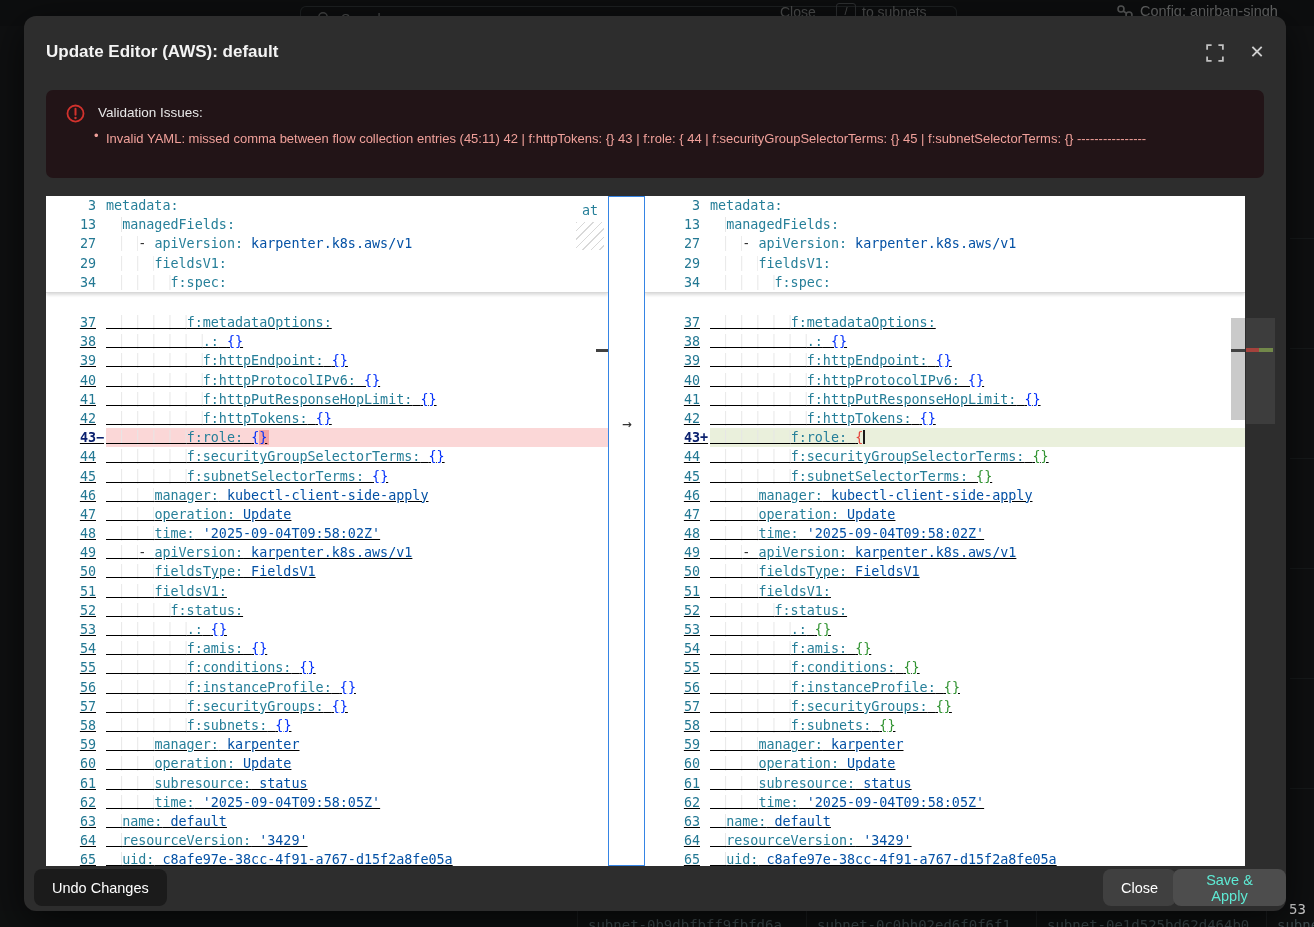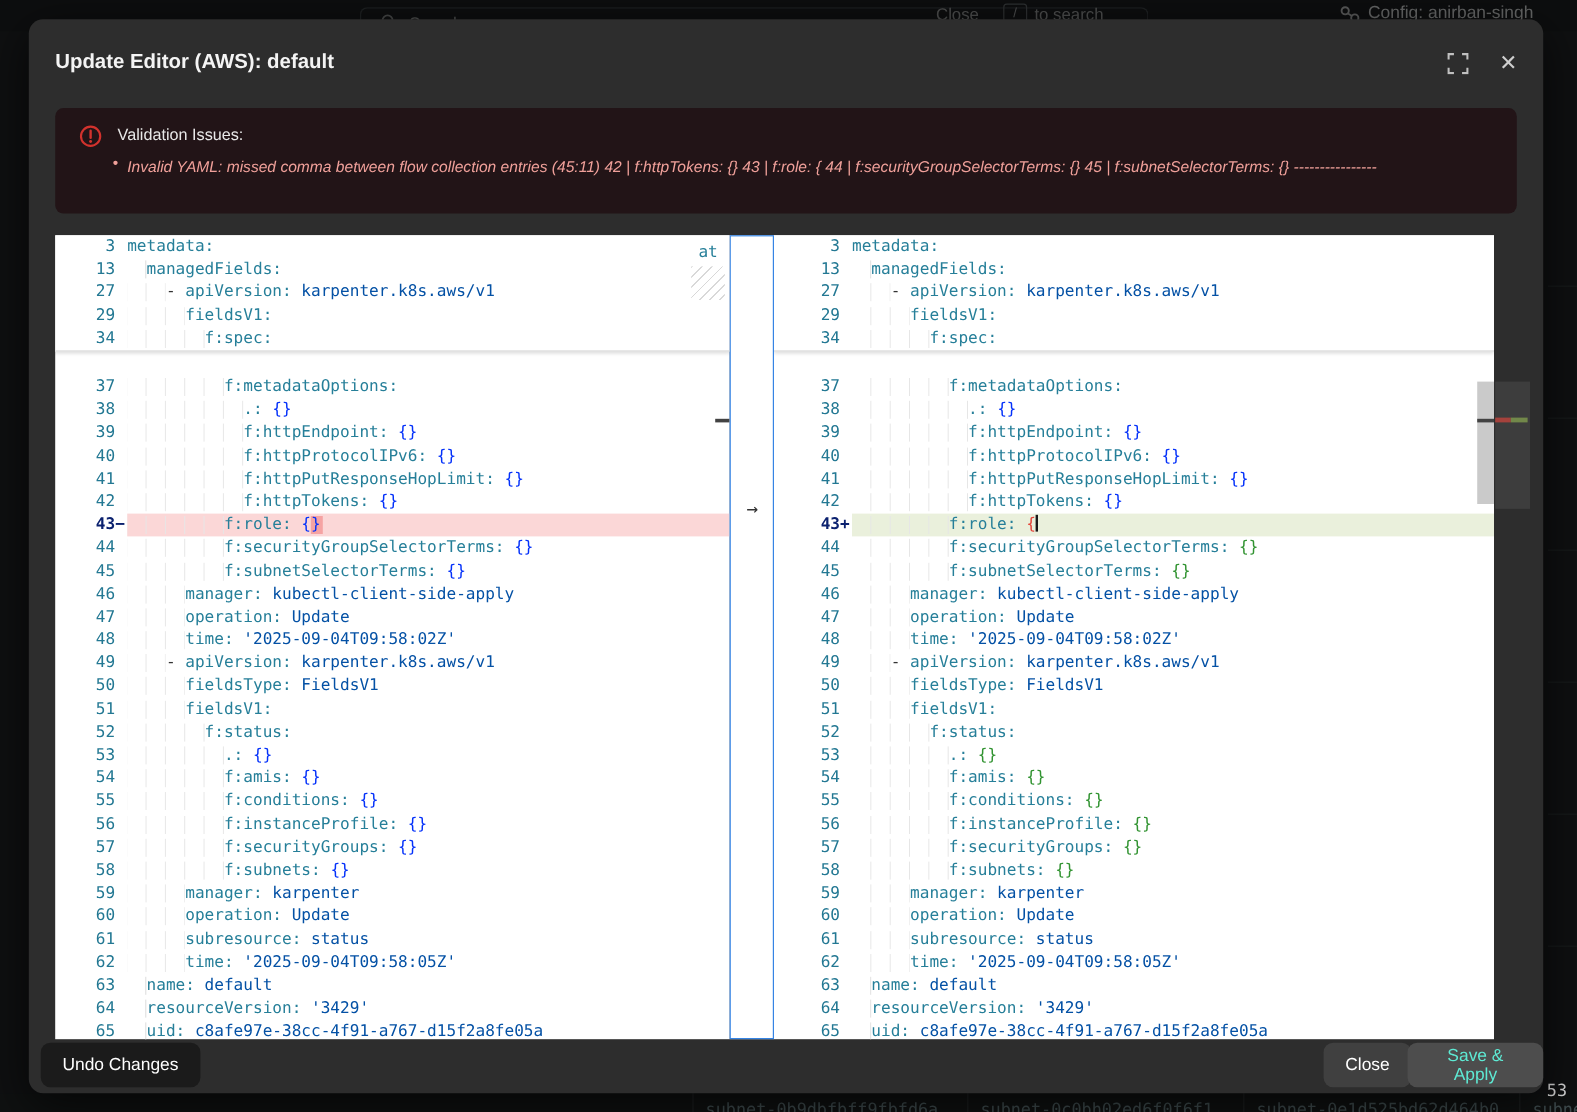--- a/index.html
+++ b/index.html
@@ -23,33 +23,33 @@
   
   #modal{position:absolute;left:24px;top:16px;width:1262px;height:895px;background:#2d2d2d;border-radius:12px;
     box-shadow:0 10px 40px rgba(0,0,0,.65);z-index:10;}
   #modal-title{position:absolute;left:22px;top:26px;font-size:17px;font-weight:600;color:#f4f4f4;}
   #expand-btn{position:absolute;left:1182px;top:28px;width:20px;height:20px;cursor:pointer;}
   #close-btn{position:absolute;left:1222px;top:25px;width:22px;height:22px;color:#cfcfcf;font-size:18px;line-height:22px;text-align:center;cursor:pointer;}
   
   #banner{position:absolute;left:22px;top:74px;width:1218px;height:88px;background:#221417;border-radius:7px;}
   #banner-icon{position:absolute;left:20px;top:14px;}
   #banner-title{position:absolute;left:52px;top:15px;font-size:13.5px;color:#e8e8e8;}
-  #banner-msg{position:absolute;left:60px;top:38px;width:1130px;font-size:13px;line-height:21px;color:#f0a09a;font-style:italic;}
+  #banner-msg{position:absolute;left:60px;top:38px;width:1130px;font-size:13px;line-height:21px;color:#f0a09a;}
   #banner-bullet{position:absolute;left:48px;top:38px;font-size:13px;color:#f0a09a;}
   
   #editor{position:absolute;left:22px;top:180px;width:1230px;height:670px;font-family:"DejaVu Sans Mono",monospace;
     font-size:13.4px;}
   .pane{position:absolute;top:0;height:670px;background:#ffffff;overflow:hidden;}
   #pane-left{left:0;width:562px;}
   #pane-right{left:599px;width:600px;}
   #sash{position:absolute;left:562px;top:0;width:37px;height:670px;background:#ffffff;border:1px solid #3584e4;box-sizing:border-box;}
   #revert-arrow{position:absolute;left:6px;top:217px;width:24px;height:19px;color:#333;font-size:16px;line-height:19px;text-align:center;cursor:pointer;}
   .sticky{position:absolute;left:0;right:0;top:0;height:96px;background:#fff;z-index:3;
     border-bottom:1px solid #d8d8d8;box-shadow:0 2px 3px rgba(0,0,0,.14);}
-  .lines{position:absolute;left:0;right:0;top:97px;bottom:0;padding-top:20px;}
+  .lines{position:absolute;left:0;right:0;top:97px;bottom:0;padding-top:20px;text-decoration:underline;}
   .crow{height:19.2px;line-height:19.2px;display:flex;white-space:pre;}
   .ln{flex:none;display:flex;justify-content:flex-end;color:#237893;}
   #pane-left .ln{width:60px;} #pane-right .ln{width:65px;}
   .ln .num{text-align:right;}
   .ln .sign{width:10px;text-align:left;}
   .crow.active .ln{color:#0b216f;font-weight:700;}
   .code{flex:1;position:relative;}
   .del .code{background:#fbd7d7;}
   .add .code{background:#eaf0dc;}
   .ind{background-image:linear-gradient(to left,#e6e6e6 1px,transparent 1px);background-size:2ch 100%;background-repeat:repeat-x;}
@@ -82,21 +82,21 @@
   <div id="topbar">
     <div id="searchbox">
       <svg class="abs" style="left:16px;top:4px;" width="14" height="14" viewBox="0 0 14 14">
         <circle cx="6" cy="6" r="4.2" fill="none" stroke="#8a8a8a" stroke-width="1.5"></circle>
         <line x1="9.2" y1="9.2" x2="13" y2="13" stroke="#8a8a8a" stroke-width="1.5"></line>
       </svg>
       <span class="tb-text" style="left:40px;">Search</span>
     </div>
     <span class="tb-text" style="left:780px;">Close</span>
     <span id="key-slash">/</span>
-    <span class="tb-text" style="left:862px;">to search</span>
+    <span class="tb-text" style="left:862px;">to subnets</span>
     <svg class="abs" style="left:1116px;top:4px;" width="18" height="16" viewBox="0 0 18 16">
       <circle cx="5" cy="5" r="3" fill="none" stroke="#b5b5b5" stroke-width="1.6"></circle>
       <circle cx="13" cy="11" r="3" fill="none" stroke="#b5b5b5" stroke-width="1.6"></circle>
       <line x1="7" y1="7" x2="11" y2="9.5" stroke="#b5b5b5" stroke-width="1.6"></line>
     </svg>
     <span id="cluster">Config: anirban-singh</span>
   </div>
   <div id="bottomrow">
       <div class="brow-cell" style="left: 577px; width: 218px;"><span style="position: relative; top: 8px;">subnet-0b9dbfbff9fbfd6a</span></div>
       <div class="brow-cell" style="left: 806px; width: 219px;"><span style="position: relative; top: 8px;">subnet-0c0bh02ed6f0f6f1</span></div>

